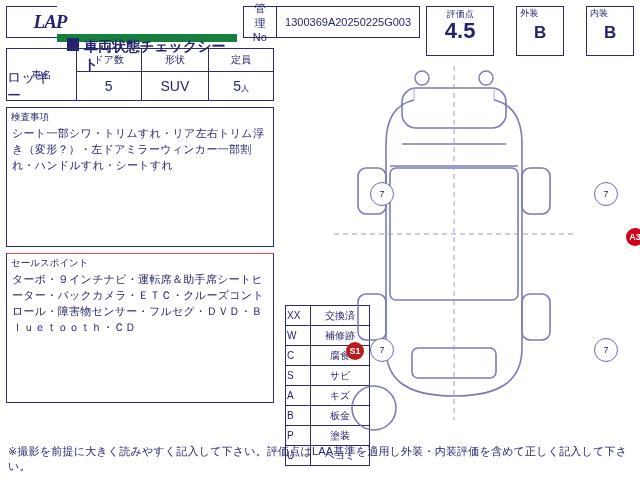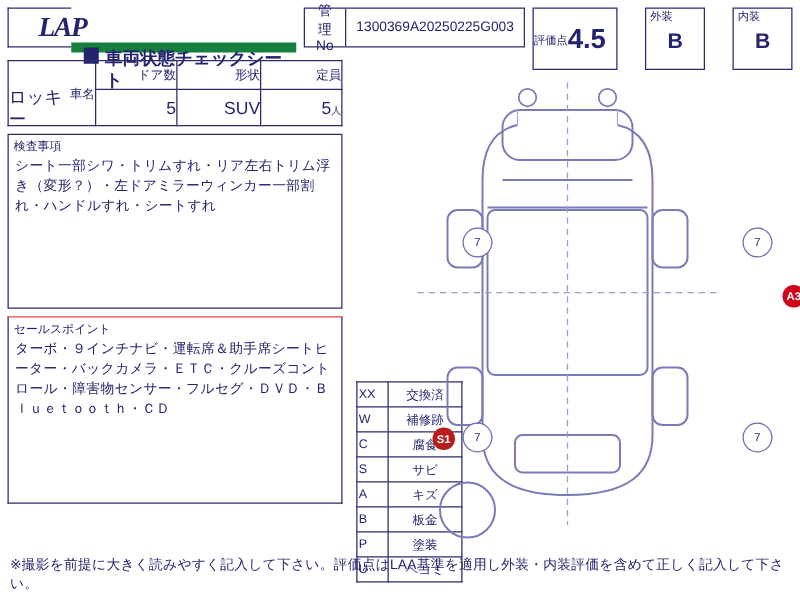--- a/index.html
+++ b/index.html
@@ -7,45 +7,45 @@
     width:640px;height:480px;background:#ffffff;
     font-family:"Liberation Sans","DejaVu Sans",sans-serif;
     color:#1a1a2e;overflow:hidden;
   }
   .sheet{position:relative;width:640px;height:480px;box-sizing:border-box;padding:6px;}
   
   .hdr{display:flex;align-items:stretch;height:32px;}
   .logo-box{
     width:50px;border:1px solid #2b2b6b;border-right:none;display:flex;align-items:center;justify-content:center;
   }
-  .logo{font-family:"Liberation Serif","DejaVu Serif",serif;font-style:italic;font-weight:bold;font-size:22px;color:#24246e;letter-spacing:-1px;margin-left:36px;}
+  .logo{font-family:"Liberation Serif","DejaVu Serif",serif;font-style:italic;font-weight:bold;font-size:19px;color:#24246e;letter-spacing:-1px;margin-left:36px;}
   .title-box{
     border:4px solid #15803d;display:flex;padding:0 6px;margin-top:28px;
   }
   .title-mark{width:13px;height:13px;background:#24246e;margin-right:5px;}
   .title-text{font-size:14px;font-weight:bold;color:#24246e;letter-spacing:0px;}
   .kanri{display:flex;align-items:center;margin-left:6px;border:1px solid #2b2b6b;}
   .kanri .lbl{font-size:11px;padding:0 6px;border-right:1px solid #2b2b6b;height:100%;display:flex;align-items:center;color:#24246e;text-align:center;}
   .kanri .val{font-size:11px;padding:0 8px;display:flex;align-items:center;color:#24246e;}
   .score-box{
-    margin-left:6px;border:1px solid #2b2b6b;width:72px;display:flex;flex-direction:row;align-items:center;justify-content:flex-start;
+    margin-left:6px;border:1px solid #2b2b6b;width:72px;display:flex;flex-direction:column;align-items:center;justify-content:flex-start;
     height:48px;
   }
   .score-lbl{font-size:9px;color:#24246e;line-height:12px;padding-top:1px;}
   .score-val{font-size:22px;font-weight:bold;color:#24246e;line-height:22px;}
   .grade-box{
     margin-left:22px;border:1px solid #2b2b6b;width:50px;height:48px;display:flex;flex-direction:column;align-items:center;
   }
   .grade-lbl{font-size:9px;color:#24246e;line-height:13px;align-self:flex-start;padding-left:3px;}
   .grade-val{font-size:17px;font-weight:bold;color:#24246e;line-height:26px;}
 
   
   .left{position:absolute;left:6px;top:48px;width:268px;}
   table.grid{border-collapse:collapse;width:100%;font-size:11px;color:#24246e;}
-  table.grid td{border:1px solid #2b2b6b;padding:0;text-align:right;vertical-align:middle;}
+  table.grid td{border:1px solid #2b2b6b;padding:0;text-align:center;vertical-align:middle;}
   .lbl-cell{font-size:10px;height:22px;}
   .val-cell{font-size:14px;height:28px;}
   .small-unit{font-size:8px;vertical-align:bottom;}
   .box{border:1px solid #2b2b6b;border-top:none;box-sizing:border-box;}
   .box-title{font-size:9.5px;color:#24246e;padding:3px 4px 1px 4px;}
   .box-body{font-size:11px;color:#24246e;line-height:16px;padding:0 4px 4px 5px;letter-spacing:0.3px;}
 
   
   .legend{position:absolute;left:285px;top:305px;border-collapse:collapse;font-size:10px;color:#24246e;}
   .legend td{border:1px solid #2b2b6b;height:17px;}

